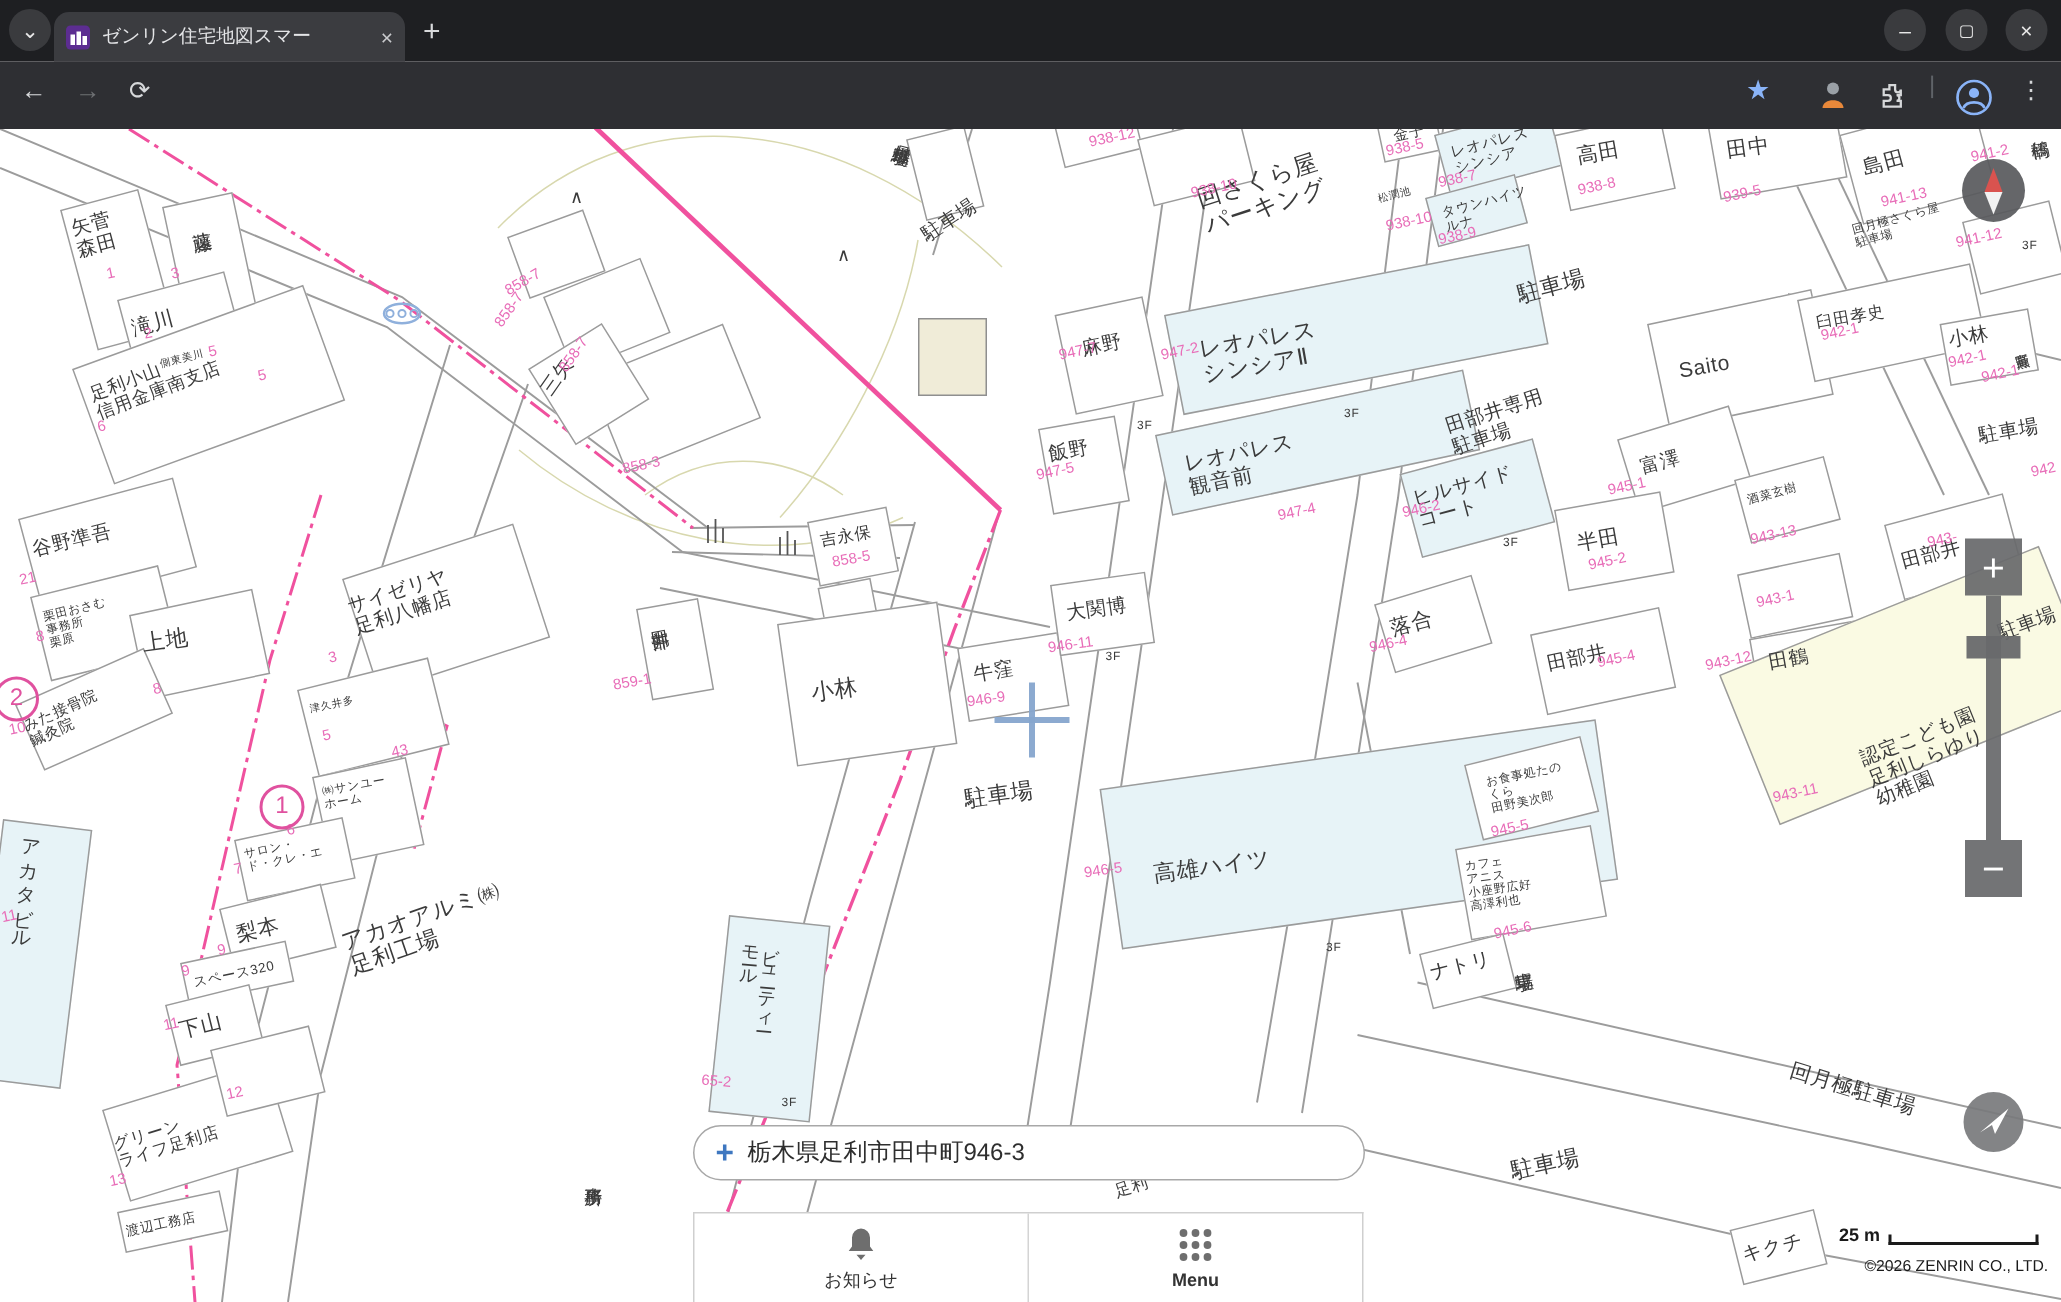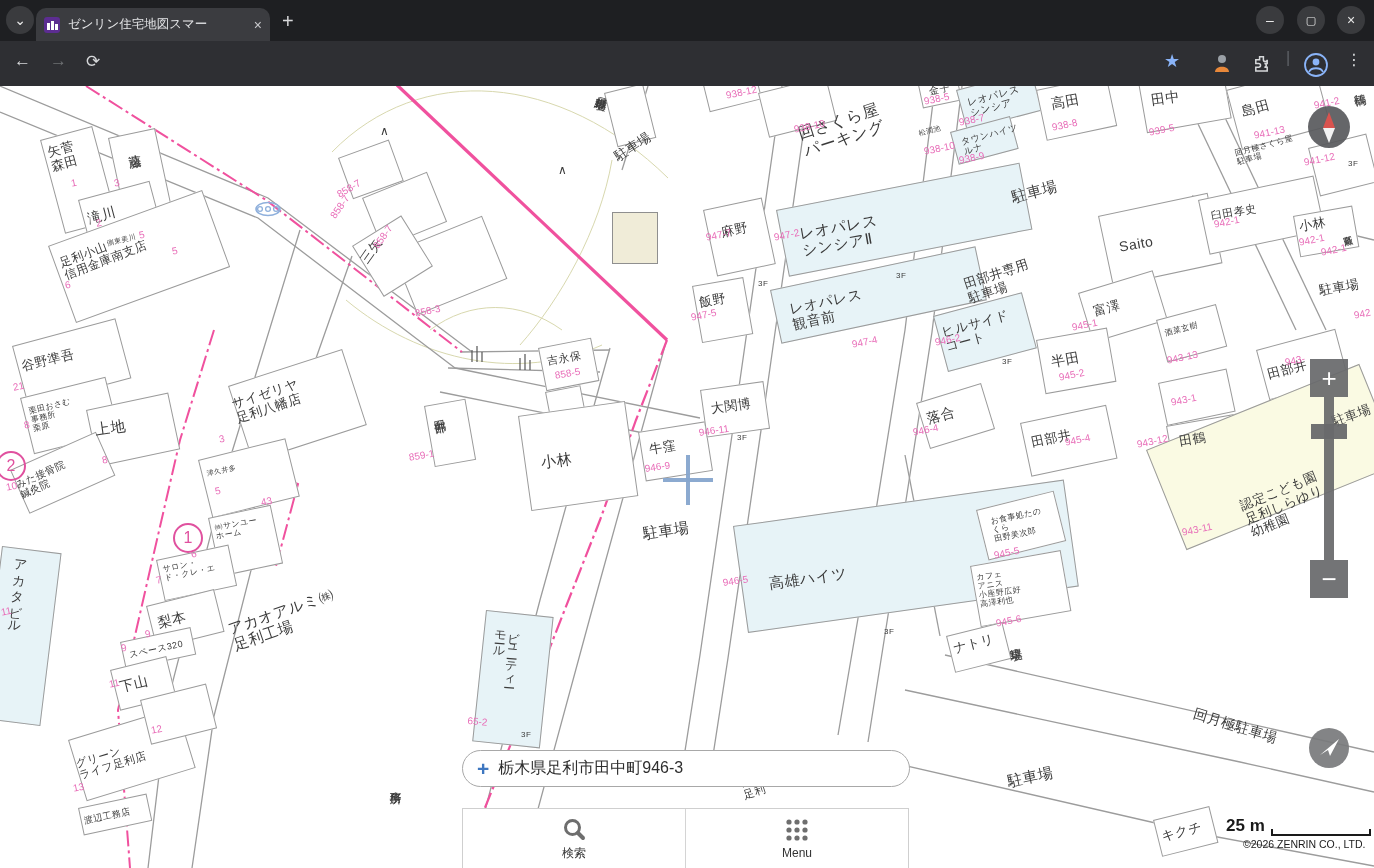--- a/index.html
+++ b/index.html
@@ -45,21 +45,21 @@
   .roundbtn{border-radius:50%;}
   
   .searchpill{position:absolute;left:462px;top:750px;width:448px;height:37px;background:#fff;border:1px solid #a8a8a8;
     border-radius:19px;display:flex;align-items:center;padding:0 14px;box-sizing:border-box;z-index:10;}
   .plusic{color:#3e77c0;font-size:21px;font-weight:bold;margin-right:9px;}
   .searchtxt{color:#2e2e2e;font-size:16px;}
   .bottomnav{position:absolute;left:462px;top:808px;width:447px;height:60px;background:#fff;
     border:1px solid #cfcfcf;border-bottom:none;display:flex;z-index:10;box-sizing:border-box;}
   .navitem{flex:1;display:flex;flex-direction:column;align-items:center;justify-content:center;gap:3px;
     border-right:1px solid #d4d4d4;}
-  .navitem:last-child{border-right:none;}
+  .navitem:last-child{border-right:none;font-weight:bold;}
   .navlabel{font-size:12px;color:#333;}
   .scalewrap{position:absolute;z-index:8;color:#1a1a1a;}
   .scalebar{width:100px;height:7px;border:2px solid #1a1a1a;border-top:none;box-sizing:border-box;}
 </style>
 </head>
 <body>
 
 <div id="stage">
 
   <div id="mapbg"></div>
@@ -374,37 +374,37 @@
   <div class="ctl sldtrack" style="left:1324px;top:397px;height:163px;"></div>
   <div class="ctl sldhandle" style="left:1311px;top:424px;"></div>
   <div class="ctl zoombtn" style="left:1310px;top:560px;">−</div>
   <div class="ctl roundbtn" style="left:1309px;top:728px;width:40px;height:40px;background:rgba(120,121,124,.92);">
     <svg width="40" height="40">
       <polygon points="11,27 30,11 21,28 19,22" fill="#fff"></polygon>
     </svg>
   </div>
 
   <div class="scalewrap" style="left:1226px;top:816px;display:flex;align-items:flex-end;gap:6px;">
-    <b style="font-size:17px;">25 m</b>
+    <b style="font-size:12px;">25 m</b>
     <div class="scalebar"></div>
   </div>
   <div class="scalewrap" style="left:1243px;top:838px;font-size:10.5px;">©2026 ZENRIN CO., LTD.</div>
 
   <div class="searchpill">
     <span class="plusic">+</span>
     <span class="searchtxt">栃木県足利市田中町946-3</span>
   </div>
 
   <div class="bottomnav">
     <div class="navitem">
       <svg width="26" height="26">
-        <circle cx="11.5" cy="11.5" r="7" fill="none" stroke="#6e6e6e" stroke-width="3"></circle>
-        <line x1="17" y1="17" x2="22" y2="22" stroke="#6e6e6e" stroke-width="4" stroke-linecap="round"></line>
+        <path d="M13 3a6 6 0 0 0-6 6v6l-2.2 3h16.4L19 15V9a6 6 0 0 0-6-6z" fill="#6e6e6e"></path>
+        <polygon points="10,20.5 16,20.5 13,24" fill="#6e6e6e"></polygon>
       </svg>
-      <span class="navlabel">検索</span>
+      <span class="navlabel">お知らせ</span>
     </div>
     <div class="navitem">
       <svg width="26" height="26">
         <g fill="#6e6e6e">
           <circle cx="5" cy="5" r="2.6"></circle>
             <circle cx="13" cy="5" r="2.6"></circle>
             <circle cx="21" cy="5" r="2.6"></circle>
           <circle cx="5" cy="13" r="2.6"></circle>
             <circle cx="13" cy="13" r="2.6"></circle>
             <circle cx="21" cy="13" r="2.6"></circle>

